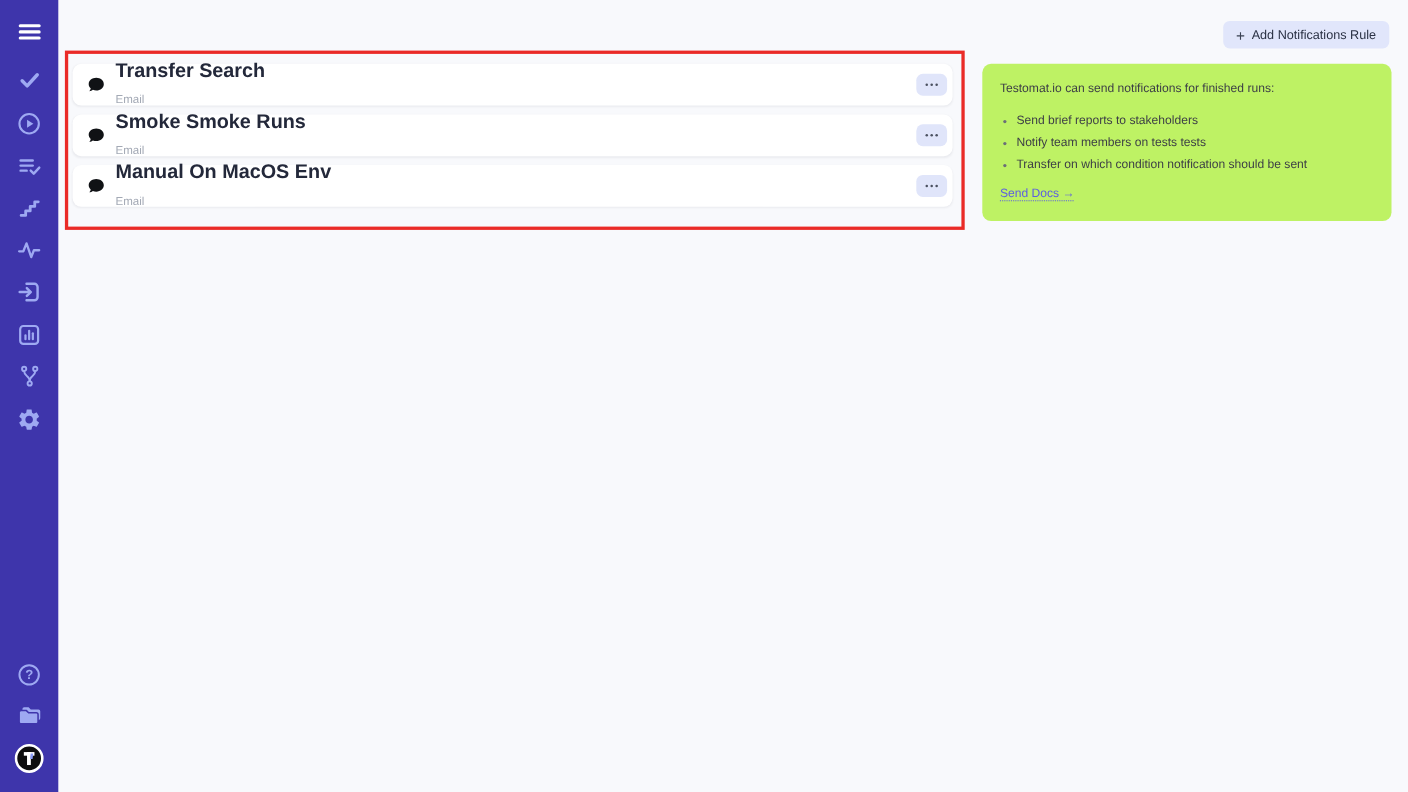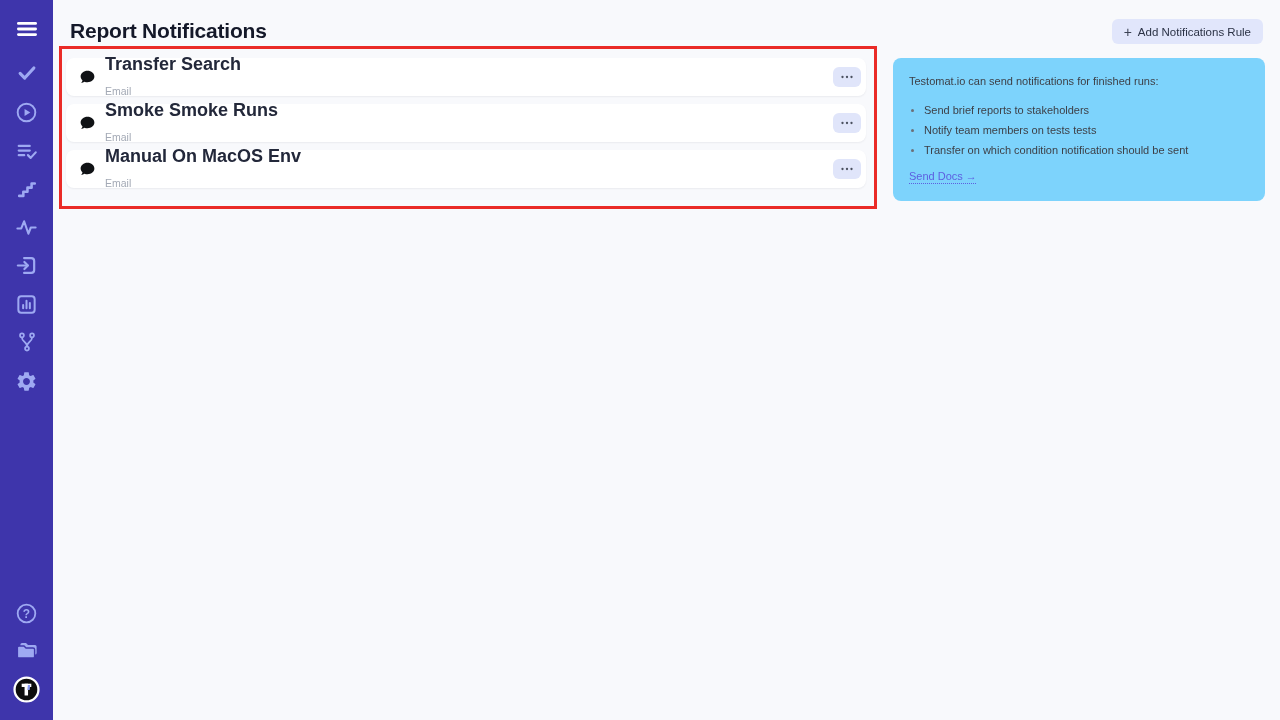--- a/index.html
+++ b/index.html
@@ -59,21 +59,21 @@
 
   
   .annotation-rect {
     position:absolute; left:59px; top:46px; width:818px; height:163px;
     border:3px solid #ea2b27; pointer-events:none;
   }
 
   
   .info-panel {
     position:absolute; left:893px; top:58px; width:372px; height:143px;
-    background:#7dd3fc; border-radius:8px; padding:17px 16px 0 16px;
+    background:#bef264; border-radius:8px; padding:17px 16px 0 16px;
     color:#3d3f46; font-size:11px; line-height:13px;
   }
   .info-panel .intro { margin-bottom:16px; }
   .info-panel ul { list-style:disc; padding-left:15px; margin-bottom:13px; }
   .info-panel li { margin-bottom:7px; color:#3d3f46; }
   .info-panel li::marker { color:#6b6f78; font-size:10px; }
   .read-docs {
     color:#5d5fe0; text-decoration:underline dotted 1px; text-underline-offset:3px;
     cursor:pointer; font-size:11px;
   }
@@ -177,21 +177,20 @@
     <div class="nav-icon" style="top:676px">
       <svg width="27" height="27" viewBox="0 0 28 28">
         <circle cx="14" cy="14" r="12.4" fill="#0d0d0d" stroke="#ffffff" stroke-width="2.4"></circle>
         <rect x="9" y="8" width="10" height="3.4" fill="#ffffff"></rect>
         <rect x="12" y="8" width="3.6" height="12.2" fill="#ffffff"></rect>
         <rect x="16.4" y="9.4" width="2.4" height="5.2" fill="#8b9cf5" transform="skewX(-6)"></rect>
       </svg>
     </div>
   </aside>
 
-  <h1 class="page-title">Report Notifications</h1>
 
   <button class="add-rule-btn">
     <span class="plus">+</span>
     <span>Add Notifications Rule</span>
   </button>
 
   <section class="rules-list">
 
     <div class="rule-card">
       <span class="bubble">

